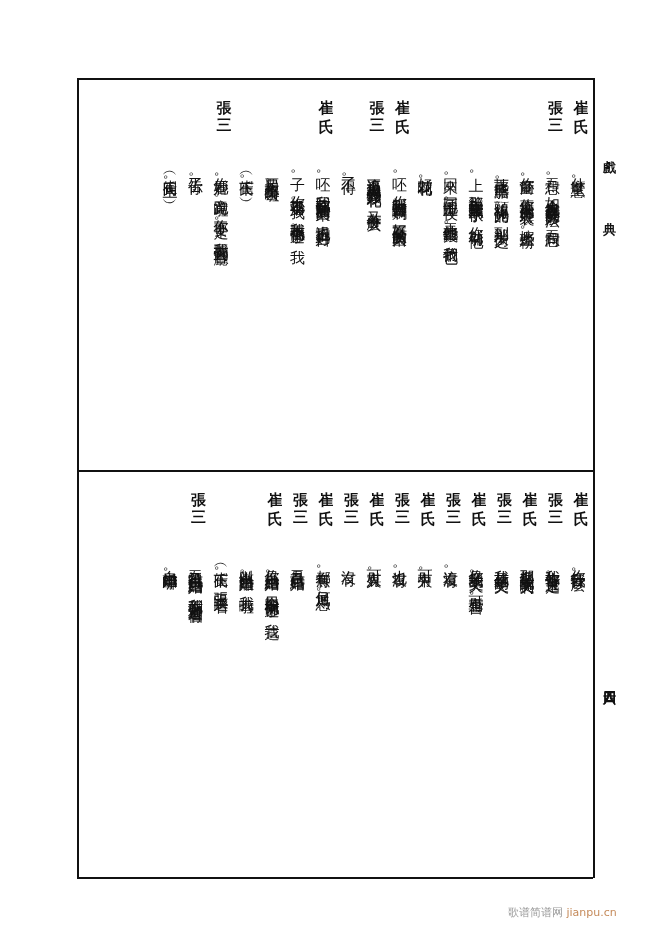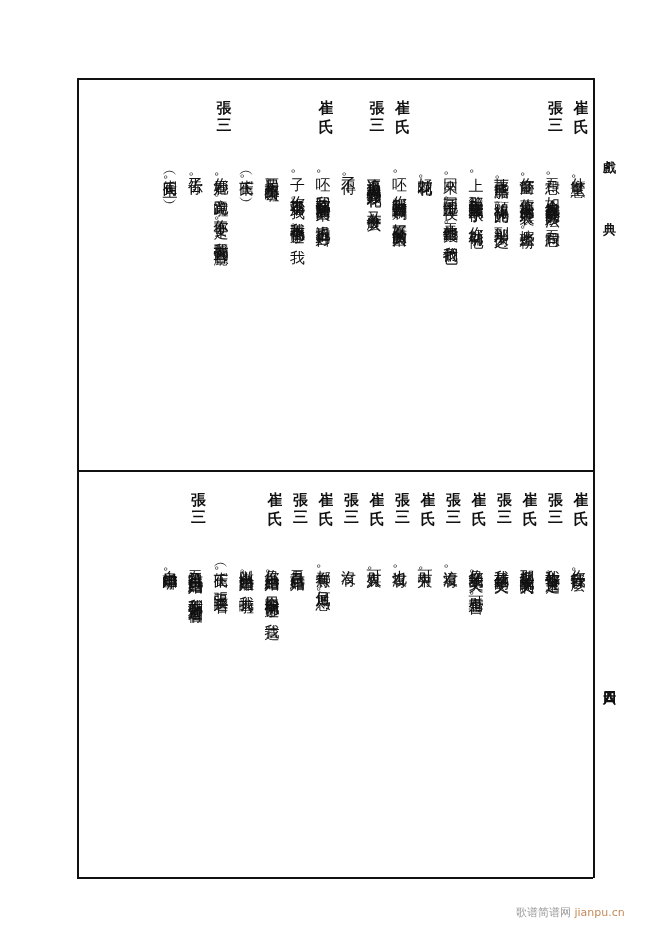--- a/index.html
+++ b/index.html
@@ -39,21 +39,20 @@
   .line {
     position: absolute; top: 78px; left: 0; width: 100%;
     writing-mode: vertical-rl; font-size: 15px; line-height: 25px;
     letter-spacing: 1.5px; white-space: nowrap;
   }
   .line.stage { top: 72px; }
   .col.cont .line { top: 78px; }
   .watermark {
     position: absolute; left: 508px; top: 905px; font-size: 11px; color: #9a9a9a;
     font-family: "DejaVu Sans", sans-serif;
-    margin-left: 8px;
   }
   .watermark span.site { color: #c58a5a; }
 </style>
 </head>
 <body>
 
 <div class="page-frame"></div>
 <div class="rule top"></div>
 <div class="rule mid"></div>
 <div class="rule bot"></div>

